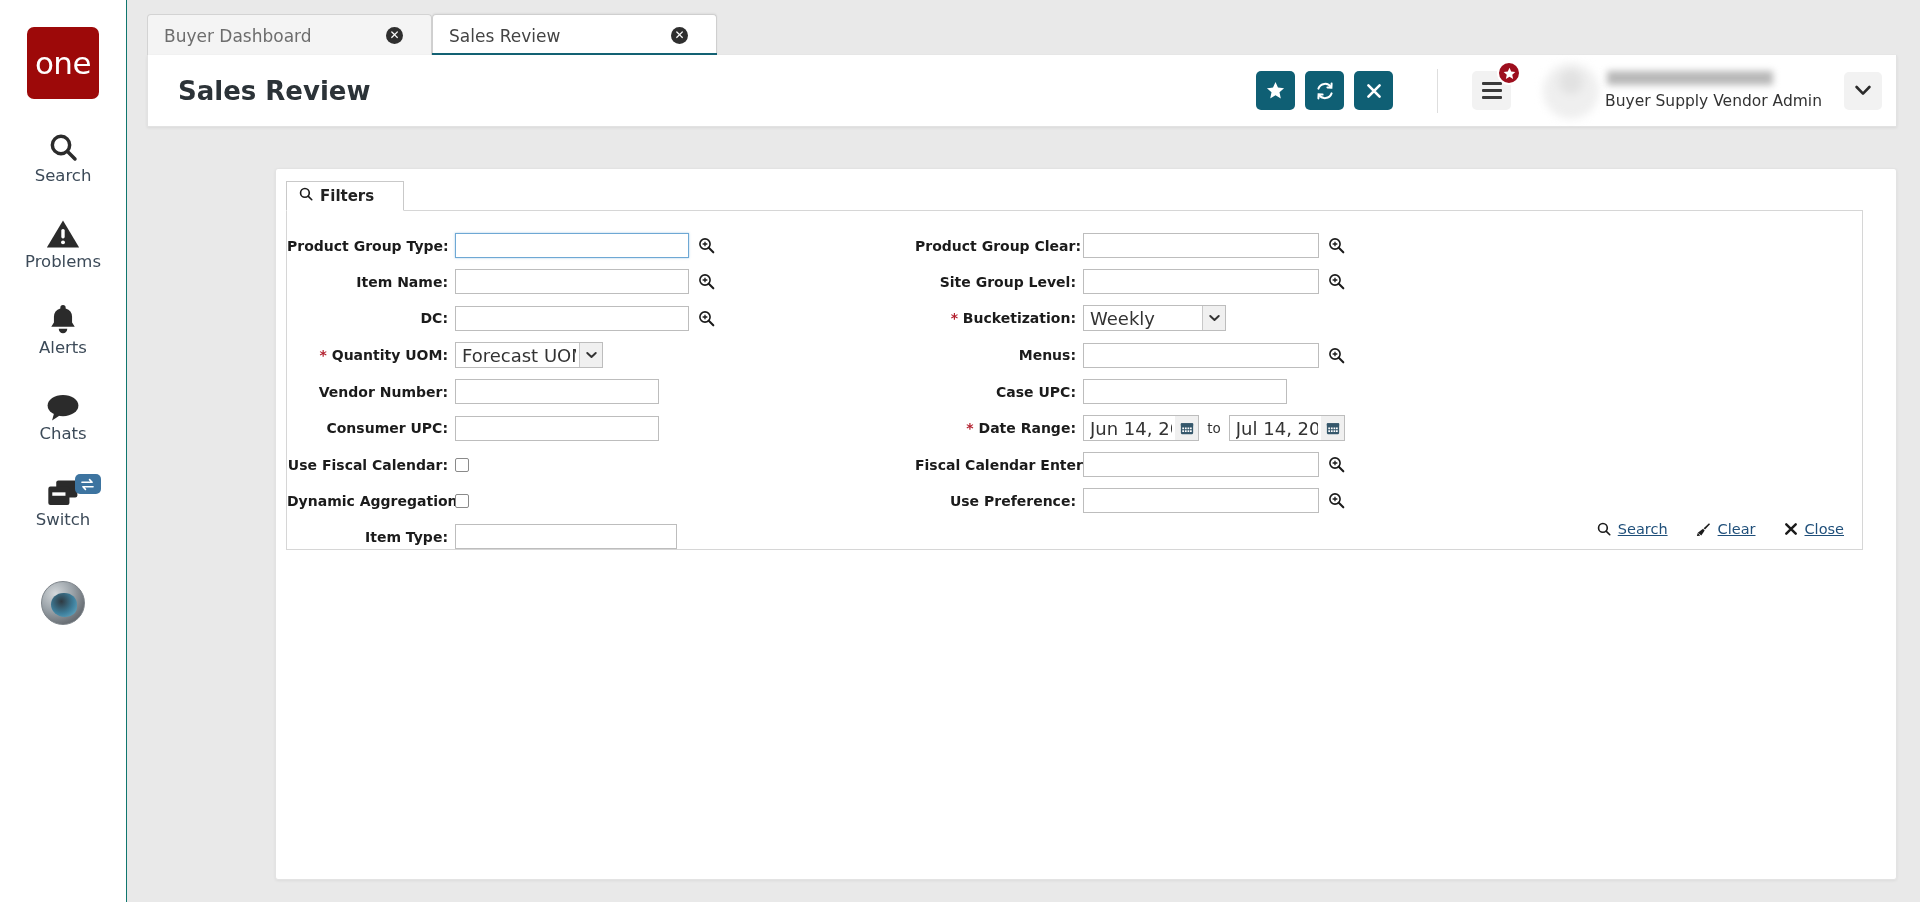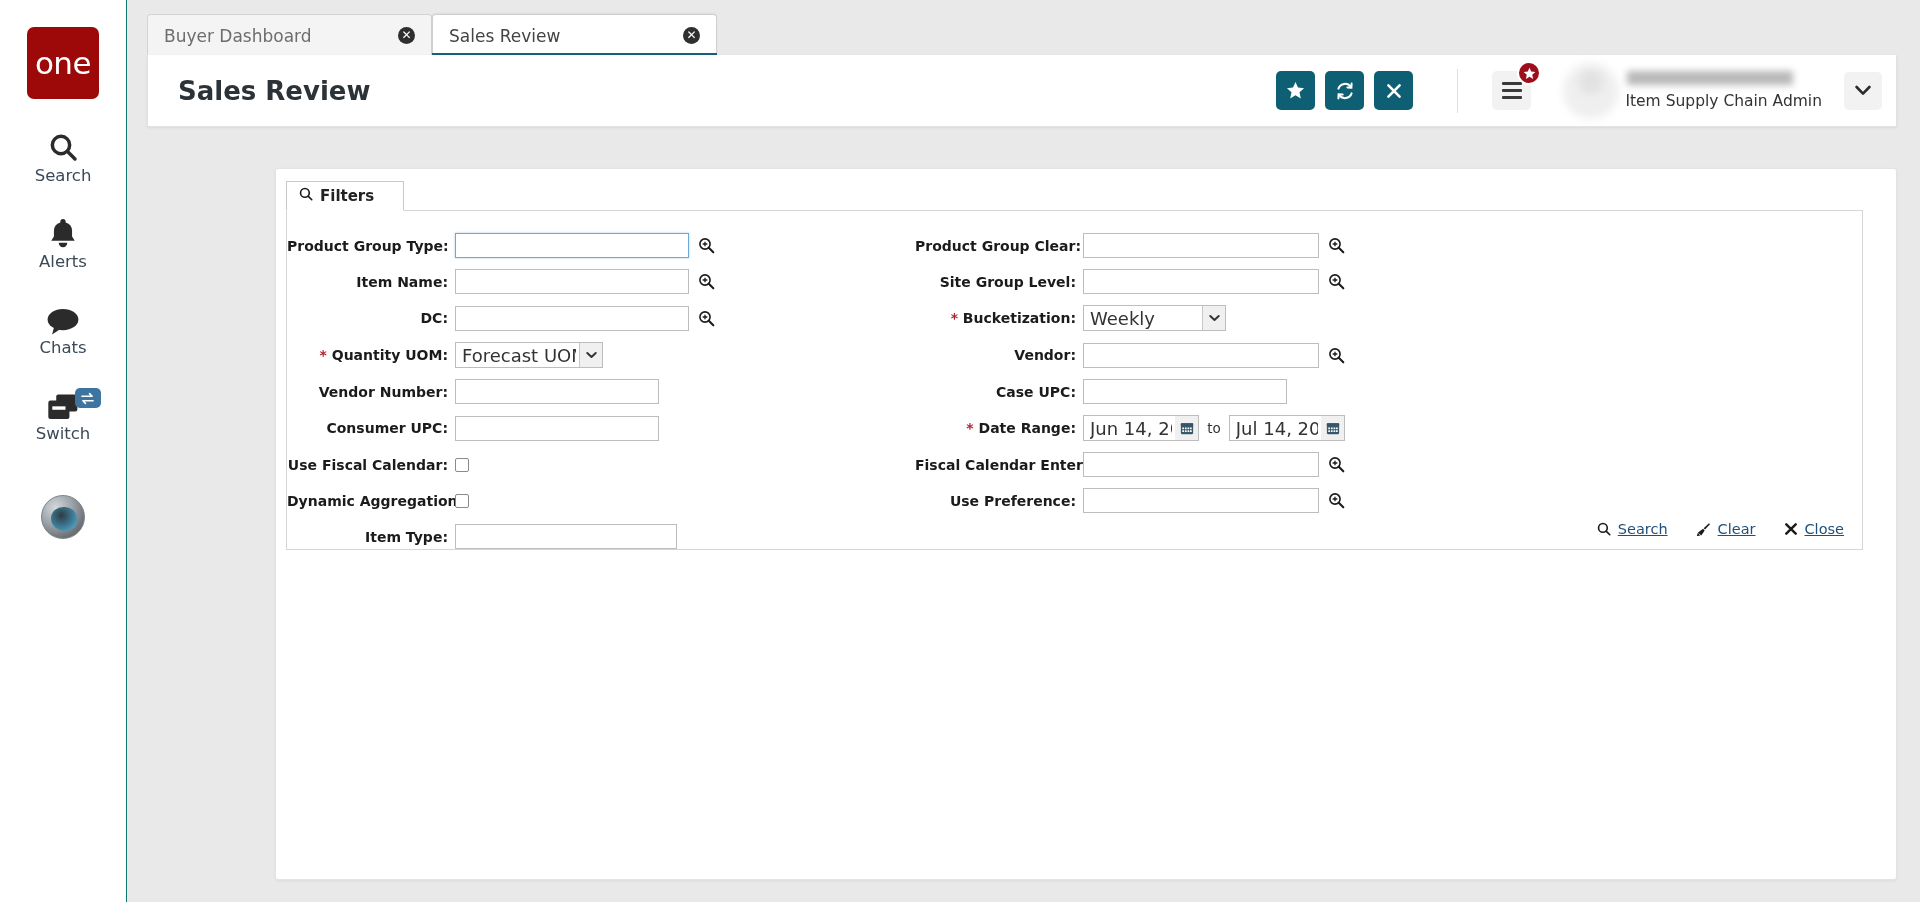--- a/index.html
+++ b/index.html
@@ -57,21 +57,21 @@
 
   
   .tabstrip {
     position: absolute; left: 0; top: 0; width: 100%; height: 56px;
     background: #e9e9e9;
   }
   .tab {
     position: absolute; top: 14px; height: 42px; width: 285px;
     background: #fbfbfb; border: 1px solid #d3d3d3; border-bottom: none;
     border-radius: 4px 4px 0 0; display: flex; align-items: center;
-    padding: 0 16px 0 16px; cursor: pointer; justify-content: flex-end;
+    padding: 0 28px 0 16px; cursor: pointer; justify-content: flex-end;
   }
   .tab.inactive { left: 20px; background: #f4f4f4; }
   .tab.active {
     left: 305px; background: #ffffff; border-color: #cfcfcf;
     box-shadow: 0 -1px 2px rgba(0,0,0,.05);
   }
   .tab.active:after {
     content: ""; position: absolute; left: -1px; right: -1px; bottom: 0; height: 3px;
     background: #136274;
   }
@@ -216,20 +216,30 @@
       <span class="nav-icon">
         <svg width="32" height="32" viewBox="0 0 24 24" fill="none" stroke="#2b2b2b" stroke-width="2.6">
             <circle cx="10.5" cy="10.5" r="6.5"></circle>
             <line x1="15.4" y1="15.4" x2="21" y2="21" stroke-linecap="round"></line>
           </svg>
       </span>
       <span class="nav-label">Search</span>
     </div>
 
 
+    <div class="nav-item">
+      <span class="nav-icon">
+        <svg width="34" height="30" viewBox="0 0 24 21" fill="#2b2b2b">
+            <path d="M12 1 L23.4 20 L0.6 20 Z"></path>
+            <rect x="10.8" y="7" width="2.4" height="6.6" rx="1.1" fill="#fff"></rect>
+            <circle cx="12" cy="16.4" r="1.4" fill="#fff"></circle>
+          </svg>
+      </span>
+      <span class="nav-label">Problems</span>
+    </div>
 
     <div class="nav-item">
       <span class="nav-icon">
         <svg width="30" height="32" viewBox="0 0 22 24" fill="#2b2b2b">
             <path d="M11 1.5 a2 2 0 0 1 2 2 v0.6 a6.6 6.6 0 0 1 4.8 6.3 v4.2 l2 3.2 H2.2 l2-3.2 v-4.2 a6.6 6.6 0 0 1 4.8 -6.3 v-0.6 a2 2 0 0 1 2 -2 z"></path>
             <path d="M7.8 19.4 h6.4 a3.2 3.2 0 0 1 -6.4 0 z"></path>
           </svg>
       </span>
       <span class="nav-label">Alerts</span>
     </div>
@@ -312,21 +322,21 @@
           <svg width="13" height="13" viewBox="0 0 20 19" fill="#fff">
               <path d="M10 0.6 L12.6 6.4 L19 7.1 L14.2 11.4 L15.6 17.8 L10 14.5 L4.4 17.8 L5.8 11.4 L1 7.1 L7.4 6.4 Z"></path>
             </svg>
         </div>
       </div>
 
       <div class="profile">
         <div class="avatar"></div>
         <div class="profile-texts">
           <div class="profile-name-blur"></div>
-          <div class="profile-role">Item Supply Chain Admin</div>
+          <div class="profile-role">Buyer Supply Vendor Admin</div>
         </div>
       </div>
       <div class="chev">
         <svg width="16" height="11" viewBox="0 0 16 11" fill="none" stroke="#2b2b2b" stroke-width="2.6" stroke-linecap="round" stroke-linejoin="round">
             <path d="M1.6 2 L8 8.6 L14.4 2"></path>
           </svg>
       </div>
     </div>
 
     <div class="panel">
@@ -434,21 +444,21 @@
                 <option>Forecast UOM</option>
               </select>
               <span class="select-arrow">
                 <svg width="11" height="8" viewBox="0 0 12 8" fill="none" stroke="#333" stroke-width="2.1" stroke-linecap="round" stroke-linejoin="round">
                     <path d="M1.4 1.8 L6 6.2 L10.6 1.8"></path>
                   </svg>
               </span>
             </div>
           </div>
           <div></div>
-          <div class="lbl">Vendor:</div>
+          <div class="lbl">Menus:</div>
           <div class="fld-wrap">
             <input class="fld" value="" style="">
             <span class="lookup">
               <svg width="17" height="17" viewBox="0 0 18 18" fill="none" stroke="#1b1b1b" stroke-width="1.7">
                   <circle cx="7.4" cy="7.4" r="5.4"></circle>
                   <path d="M7.4 4.9 V9.9 M4.9 7.4 H9.9" stroke-width="1.4"></path>
                   <line x1="11.4" y1="11.4" x2="16.2" y2="16.2" stroke-width="2.2" stroke-linecap="round"></line>
                 </svg>
             </span>
           </div>

